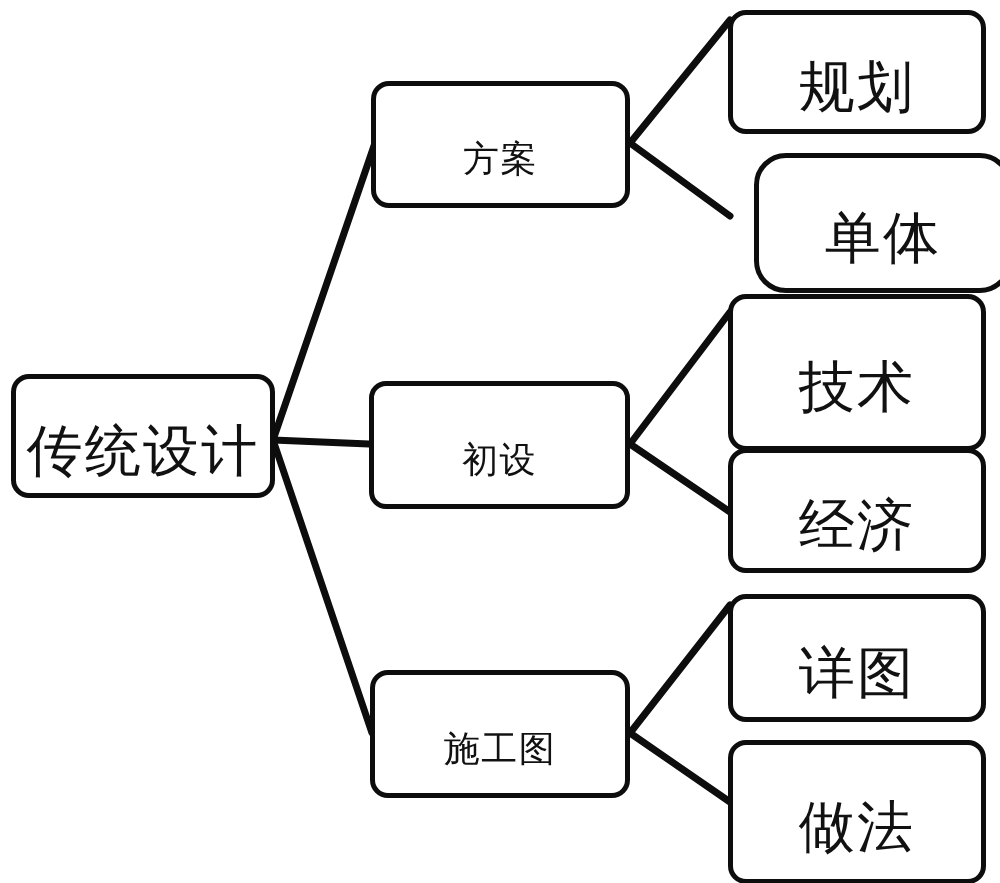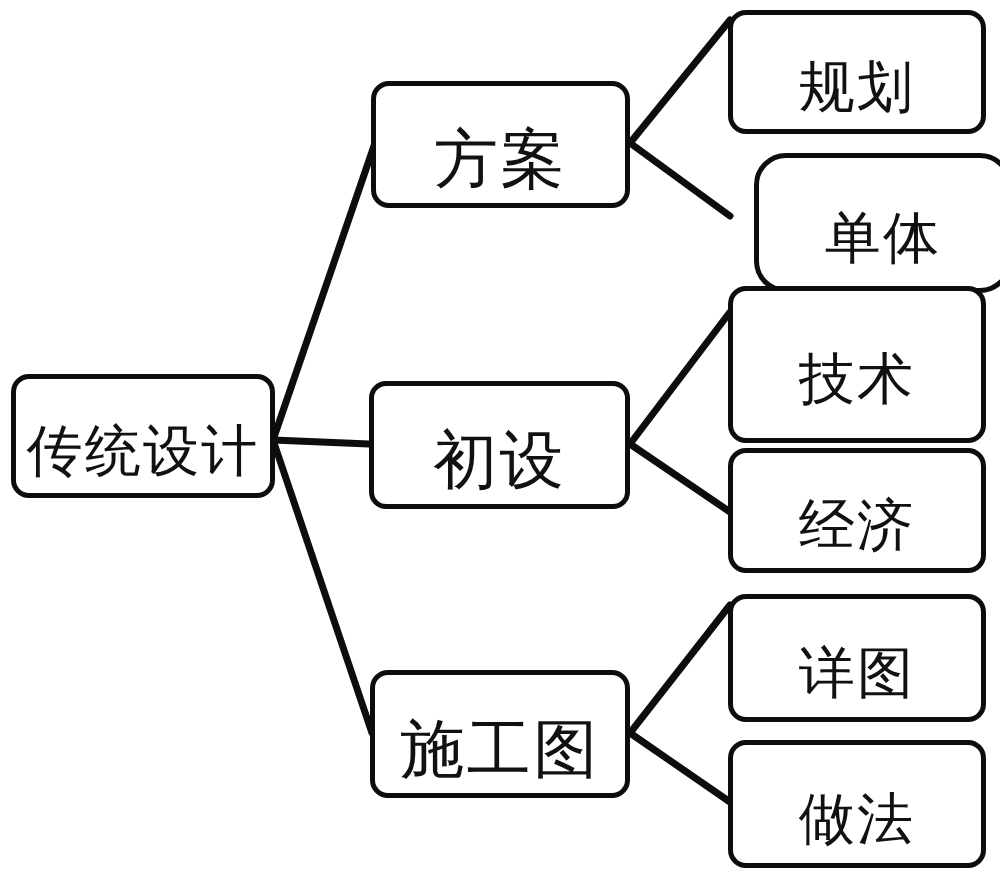--- a/index.html
+++ b/index.html
@@ -39,21 +39,21 @@
   }
   .node-label {
     font-family: "DejaVu Serif", "Liberation Serif", serif;
     color: #111111;
     line-height: 1;
     white-space: nowrap;
     letter-spacing: 0.04em;
     margin-top: 29px;
   }
   .node-root  .node-label { font-size: 56px; }
-  .node-level2 .node-label { font-size: 64px; }
+  .node-level2 .node-label { font-size: 36px; }
   .node-leaf   .node-label { font-size: 56px; }
 </style>
 </head>
 <body>
 
 <div id="diagram-canvas">
 
   <svg id="edge-layer" viewBox="0 0 1000 883" width="1000" height="883" xmlns="http://www.w3.org/2000/svg">
     <g fill="none" stroke="#0d0d0d" stroke-width="7" stroke-linecap="round" stroke-linejoin="round">
       <path d="M 273 440 L 375 143"></path>
@@ -88,29 +88,29 @@
   </div>
 
   <div class="node node-leaf" style="left:728px; top:10px; width:258px; height:124px;">
     <span class="node-label">规划</span>
   </div>
 
   <div class="node node-leaf" style="left:754px; top:153px; width:258px; height:140px;border-radius:32px;">
     <span class="node-label">单体</span>
   </div>
 
-  <div class="node node-leaf" style="left:728px; top:286px; width:258px; height:157px;">
+  <div class="node node-leaf" style="left:728px; top:294px; width:258px; height:157px;">
     <span class="node-label">技术</span>
   </div>
 
   <div class="node node-leaf" style="left:728px; top:448px; width:258px; height:125px;text-align:right;">
     <span class="node-label">经济</span>
   </div>
 
   <div class="node node-leaf" style="left:728px; top:594px; width:258px; height:128px;">
     <span class="node-label">详图</span>
   </div>
 
-  <div class="node node-leaf" style="left:728px; top:740px; width:258px; height:128px;">
+  <div class="node node-leaf" style="left:728px; top:740px; width:258px; height:144px;">
     <span class="node-label">做法</span>
   </div>
 
 </div>
 
 </body></html>

